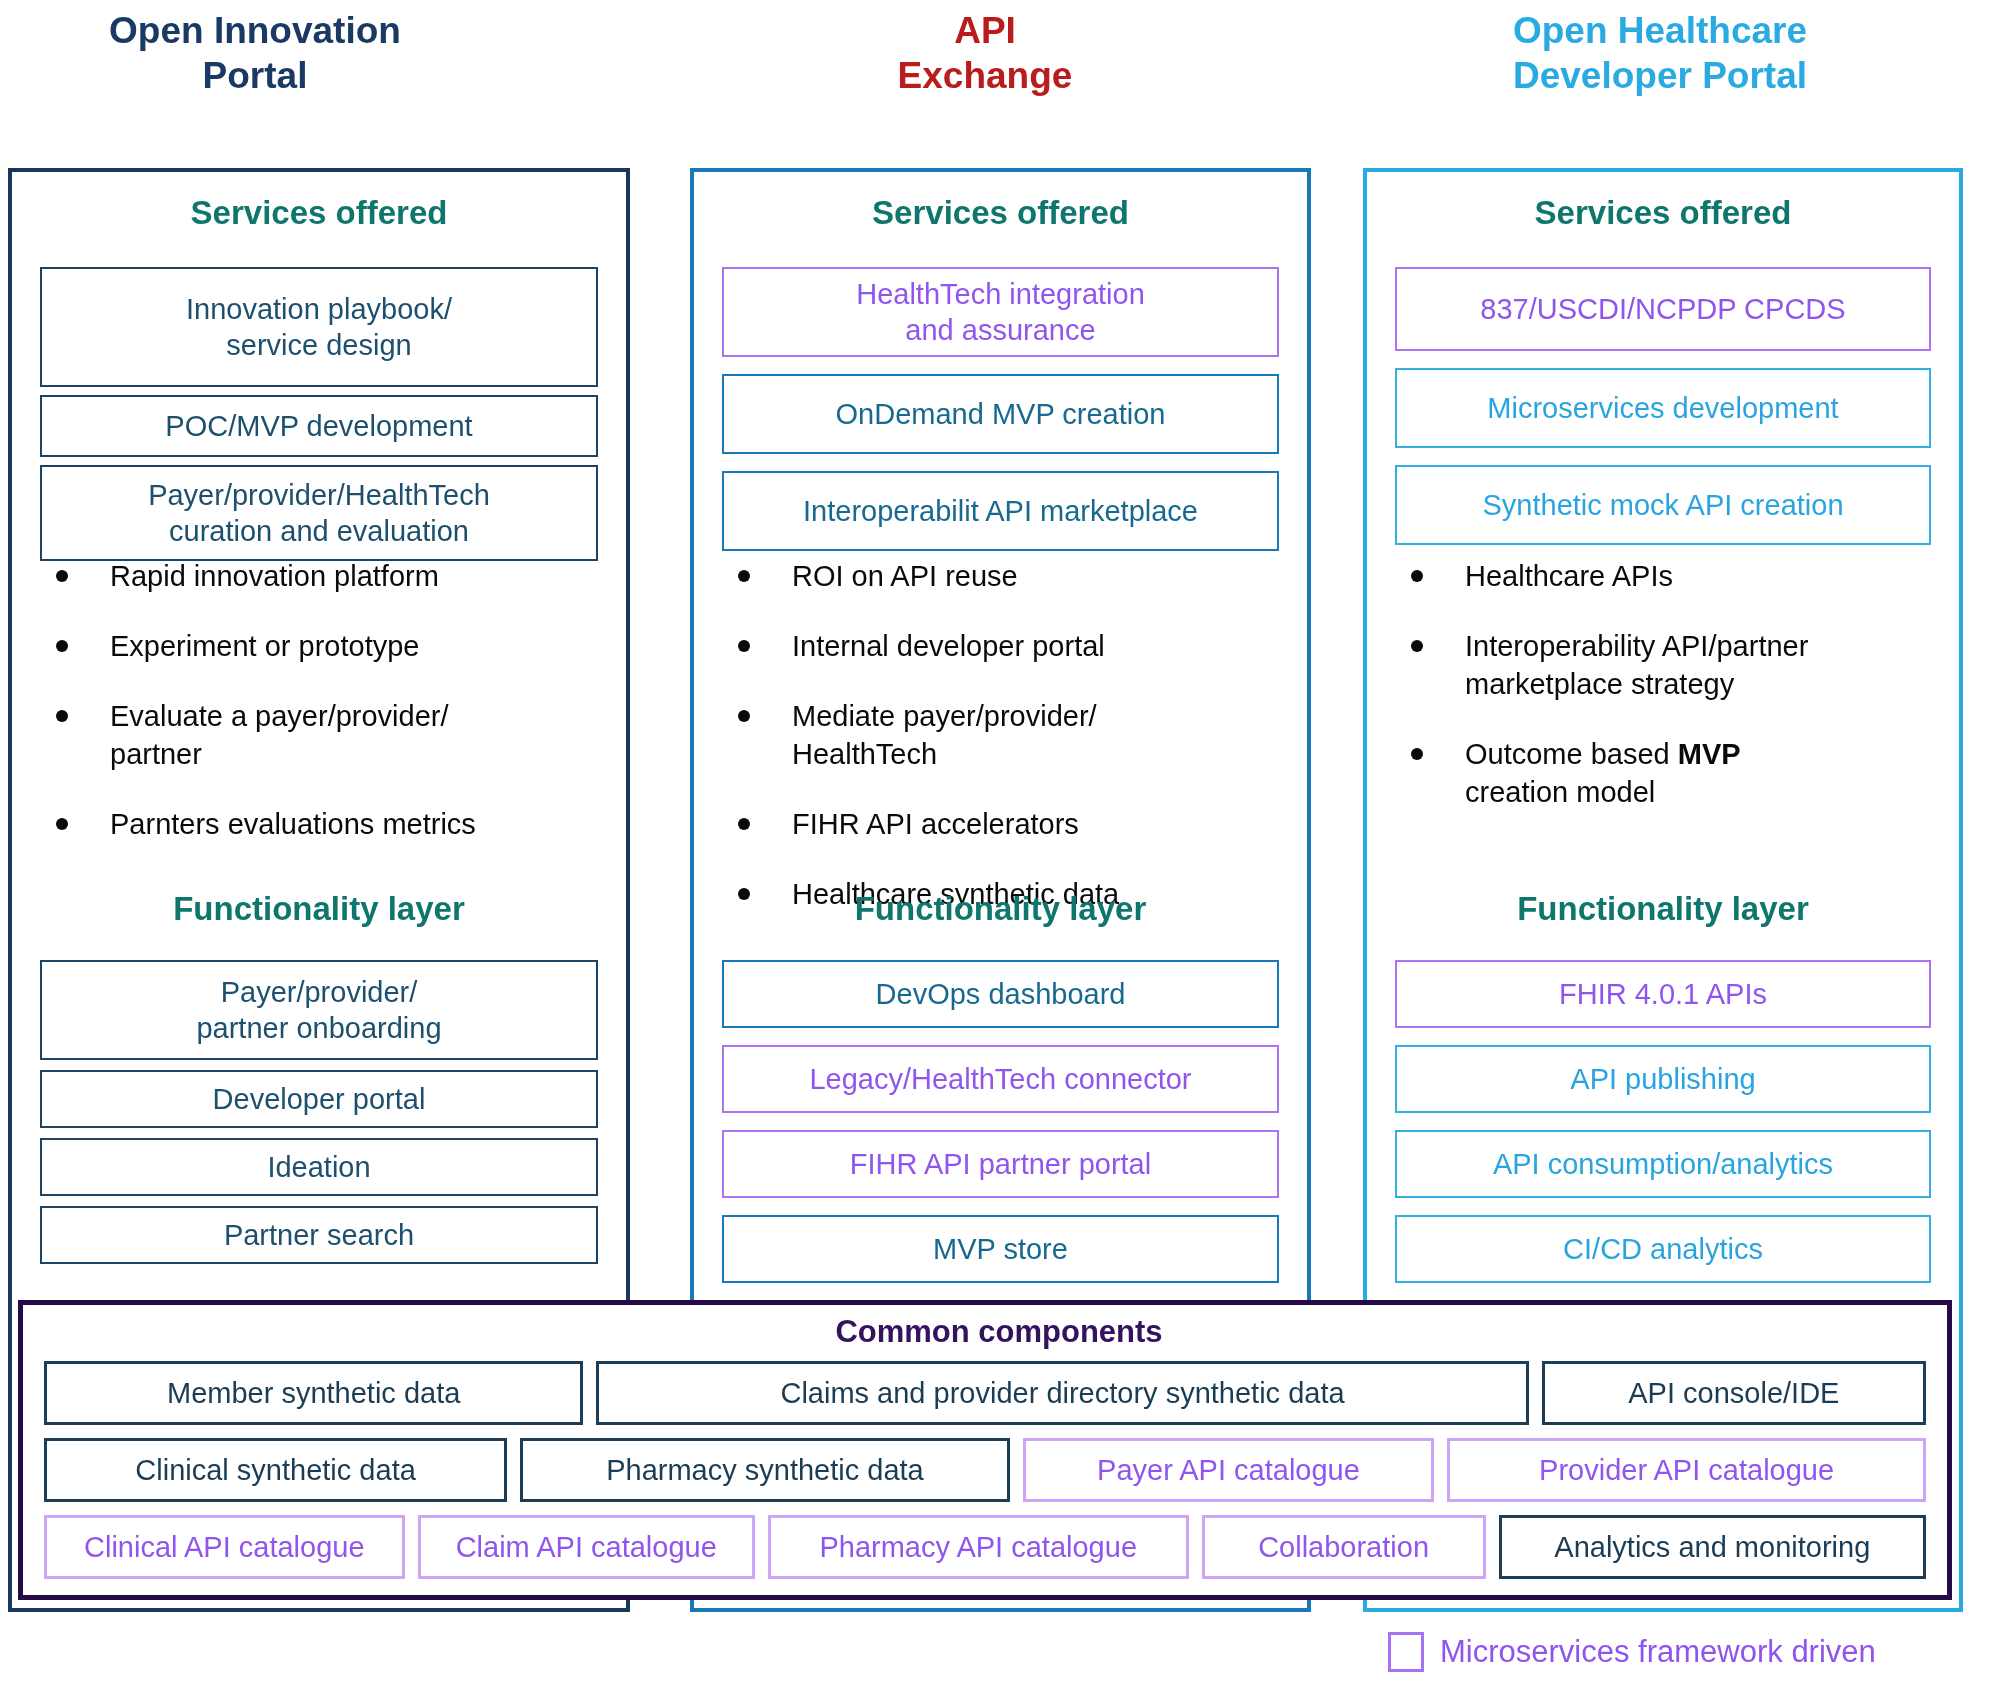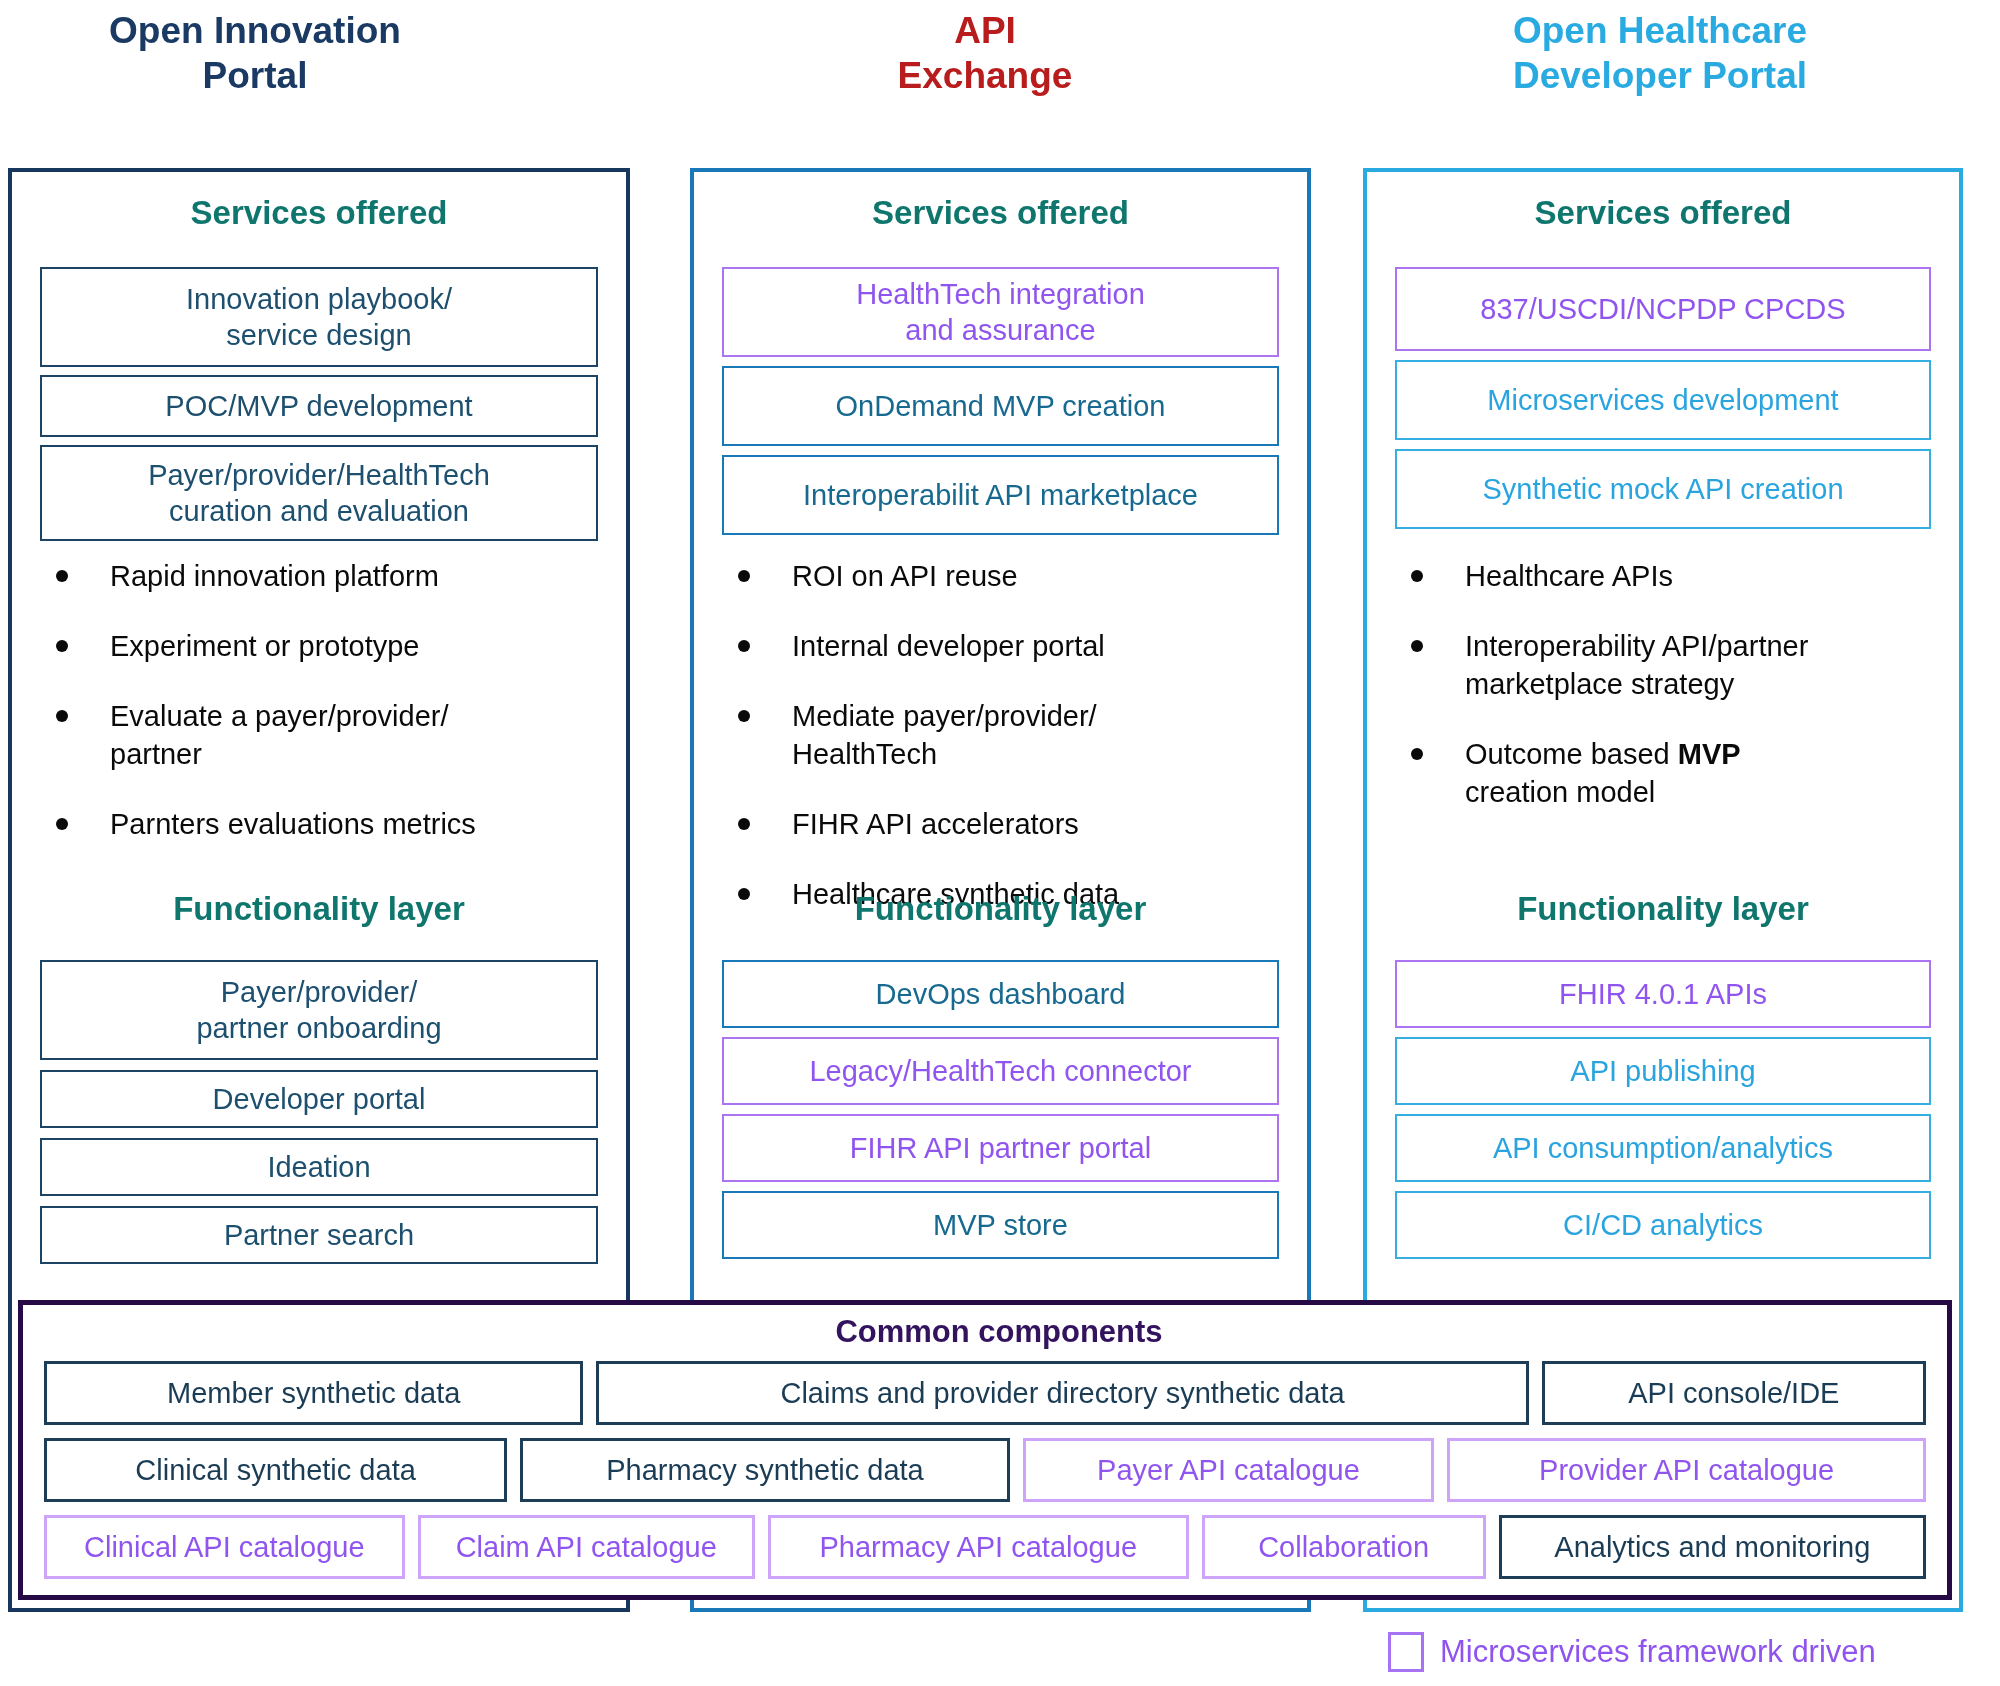--- a/index.html
+++ b/index.html
@@ -20,21 +20,21 @@
   .col3{left:1363px;width:600px;border:4px solid #29ABE2;}
 
   .sec-h{position:absolute;left:0;right:0;margin:0;text-align:center;color:#0f766e;
          font-size:33px;font-weight:bold;}
   .svc-h{top:22px;}
   .func-h{top:718px;}
 
   .stack{position:absolute;left:28px;right:28px;display:flex;flex-direction:column;}
   .svc{top:95px;}
   .func{top:788px;}
-  .g8{gap:8px;} .g9{gap:9px;} .g10{gap:10px;}
+  .g8{gap:8px;} .g9{gap:17px;} .g10{gap:10px;}
 
   .box{box-sizing:border-box;border:2px solid;display:flex;align-items:center;justify-content:center;
        text-align:center;font-size:29px;line-height:36px;white-space:pre-line;background:#fff;}
   .navy  {color:#1D4F6E;border-color:#1D4464;}
   .blue  {color:#17698F;border-color:#1878B8;}
   .cyan  {color:#2AA4DF;border-color:#35AEE2;}
   .purple{color:#9155EF;border-color:#AC74F2;}
 
   
   .bullets{position:absolute;top:385px;left:22px;right:14px;margin:0;padding:0;list-style:none;}
@@ -68,21 +68,21 @@
   <div class="col-title t1">Open Innovation
 Portal</div>
   <div class="col-title t2">API
 Exchange</div>
   <div class="col-title t3">Open Healthcare
 Developer Portal</div>
 
   <section class="col col1">
     <h2 class="sec-h svc-h">Services offered</h2>
     <div class="stack svc g8">
-      <div class="box navy" style="height:100px">Innovation playbook/
+      <div class="box navy" style="height:120px">Innovation playbook/
 service design</div>
       <div class="box navy" style="height:62px">POC/MVP development</div>
       <div class="box navy" style="height:96px">Payer/provider/HealthTech
 curation and evaluation</div>
     </div>
     <ul class="bullets">
       <li>Rapid innovation platform</li>
       <li>Experiment or prototype</li>
       <li>Evaluate a payer/provider/
 partner</li>

